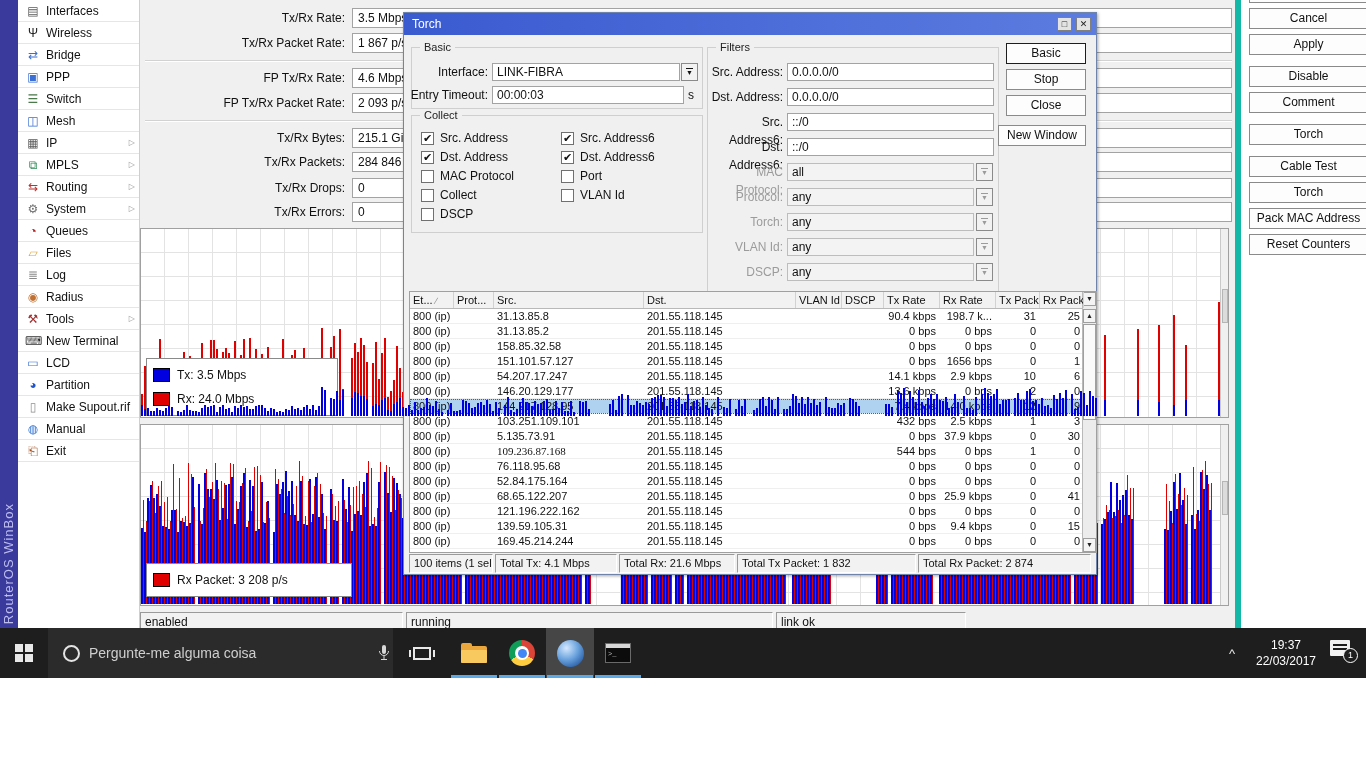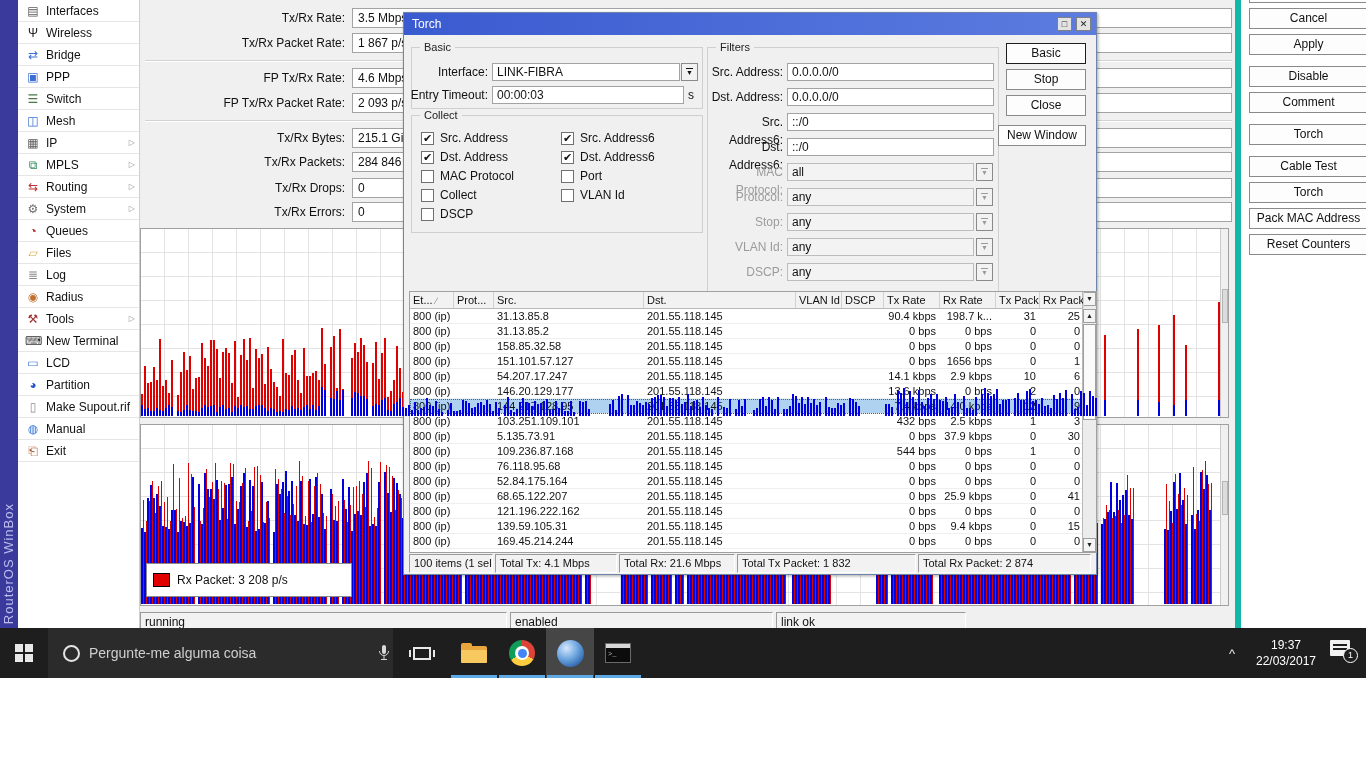--- a/index.html
+++ b/index.html
@@ -827,20 +827,30 @@
         <div class="bar" style="left: 996px; width: 2px; height: 87px; background: rgb(224, 0, 0);"></div>
         <div class="bar" style="left: 996px; width: 2px; height: 16px; background: rgb(0, 0, 224); z-index: 2;"></div>
         <div class="bar" style="left: 1017px; width: 2px; height: 91px; background: rgb(224, 0, 0);"></div>
         <div class="bar" style="left: 1017px; width: 2px; height: 14px; background: rgb(0, 0, 224); z-index: 2;"></div>
         <div class="bar" style="left: 1032px; width: 2px; height: 101px; background: rgb(224, 0, 0);"></div>
         <div class="bar" style="left: 1032px; width: 2px; height: 11px; background: rgb(0, 0, 224); z-index: 2;"></div>
         <div class="bar" style="left: 1044px; width: 2px; height: 71px; background: rgb(224, 0, 0);"></div>
         <div class="bar" style="left: 1044px; width: 2px; height: 16px; background: rgb(0, 0, 224); z-index: 2;"></div>
         <div class="bar" style="left: 1077px; width: 2px; height: 114px; background: rgb(224, 0, 0);"></div>
         <div class="bar" style="left: 1077px; width: 2px; height: 16px; background: rgb(0, 0, 224); z-index: 2;"></div>
+        <div class="legend" style="left: 5px; bottom: 1px; width: 192px;">
+          <div class="legend-row">
+            <div class="legend-swatch" style="background: rgb(0, 0, 224);"></div>
+            <div class="legend-text">Tx:  3.5 Mbps</div>
+          </div>
+          <div class="legend-row">
+            <div class="legend-swatch" style="background: rgb(224, 0, 0);"></div>
+            <div class="legend-text">Rx:  24.0 Mbps</div>
+          </div>
+        </div>
       </div>
     <div class="chart" id="chart2" style="top:424px; height:182px;">
       <div class="chart-scroll">
         <div class="chart-thumb" style="top:56px;"></div>
       </div>
     <div class="bar" style="left: 1.5px; width: 1.5px; height: 104px; background: rgb(224, 0, 0);"></div>
         <div class="bar" style="left: 0px; width: 1.5px; height: 76px; background: rgb(0, 0, 224);"></div>
         <div class="bar" style="left: 4.5px; width: 1.5px; height: 83px; background: rgb(224, 0, 0);"></div>
         <div class="bar" style="left: 3px; width: 1.5px; height: 72px; background: rgb(0, 0, 224);"></div>
         <div class="bar" style="left: 7.5px; width: 1.5px; height: 103px; background: rgb(224, 0, 0);"></div>
@@ -1448,22 +1458,22 @@
         <div class="bar" style="left: 1069.5px; width: 1.5px; height: 121px; background: rgb(224, 0, 0);"></div>
         <div class="bar" style="left: 1068px; width: 1.5px; height: 94px; background: rgb(0, 0, 224);"></div>
         <div class="legend" style="left: 5px; bottom: 8px; width: 206px;">
           <div class="legend-row">
             <div class="legend-swatch" style="background: rgb(224, 0, 0);"></div>
             <div class="legend-text">Rx Packet:  3 208 p/s</div>
           </div>
         </div>
       </div>
     <div class="statusbar" id="iface-status">
+        <div class="status-cell" style="width: 263px;">enabled</div>
         <div class="status-cell" style="width: 367px;">running</div>
-        <div class="status-cell" style="width: 263px;">enabled</div>
         <div class="status-cell" style="width: 190px;">link ok</div>
       </div>
   </div>
 
   <div class="right-col" id="right-col">
     <div class="partial-btn"></div>
   <div class="act-btn" style="top: 8px;">Cancel</div>
       <div class="act-btn" style="top: 34px;">Apply</div>
       <div class="act-btn" style="top: 66px;">Disable</div>
       <div class="act-btn" style="top: 92px;">Comment</div>
@@ -1550,21 +1560,21 @@
         <div class="fld-label dim" style="left: 305px; top: 150px; width: 74px;">MAC Protocol:</div>
         <div class="fld-box dim" style="left: 383px; top: 150px; width: 187px;">all</div>
         <div class="drop-btn dim" style="left: 572px; top: 150px;">
           <div class="drop-glyph">▼</div>
         </div>
         <div class="fld-label dim" style="left: 305px; top: 175px; width: 74px;">Protocol:</div>
         <div class="fld-box dim" style="left: 383px; top: 175px; width: 187px;">any</div>
         <div class="drop-btn dim" style="left: 572px; top: 175px;">
           <div class="drop-glyph">▼</div>
         </div>
-        <div class="fld-label dim" style="left: 305px; top: 200px; width: 74px;">Stop:</div>
+        <div class="fld-label dim" style="left: 305px; top: 200px; width: 74px;">Torch:</div>
         <div class="fld-box dim" style="left: 383px; top: 200px; width: 187px;">any</div>
         <div class="drop-btn dim" style="left: 572px; top: 200px;">
           <div class="drop-glyph">▼</div>
         </div>
         <div class="fld-label dim" style="left: 305px; top: 225px; width: 74px;">VLAN Id:</div>
         <div class="fld-box dim" style="left: 383px; top: 225px; width: 187px;">any</div>
         <div class="drop-btn dim" style="left: 572px; top: 225px;">
           <div class="drop-glyph">▼</div>
         </div>
         <div class="fld-label dim" style="left: 305px; top: 250px; width: 74px;">DSCP:</div>
@@ -1704,21 +1714,21 @@
           <div class="td" style="width: 46px;"></div>
           <div class="td" style="width: 42px;"></div>
           <div class="td r" style="width: 56px;">0 bps</div>
           <div class="td r" style="width: 56px;">37.9 kbps</div>
           <div class="td r" style="width: 44px;">0</div>
           <div class="td r" style="width: 44px;">30</div>
         </div>
         <div class="trow">
           <div class="td" style="width: 44px;">800 (ip)</div>
           <div class="td" style="width: 40px;"></div>
-          <div class="td" style="width: 150px;">109.236.87.168</div>
+          <div class="td" style="width: 150px; font-family: Liberation Serif, serif;">109.236.87.168</div>
           <div class="td" style="width: 152px;">201.55.118.145</div>
           <div class="td" style="width: 46px;"></div>
           <div class="td" style="width: 42px;"></div>
           <div class="td r" style="width: 56px;">544 bps</div>
           <div class="td r" style="width: 56px;">0 bps</div>
           <div class="td r" style="width: 44px;">1</div>
           <div class="td r" style="width: 44px;">0</div>
         </div>
         <div class="trow">
           <div class="td" style="width: 44px;">800 (ip)</div>

